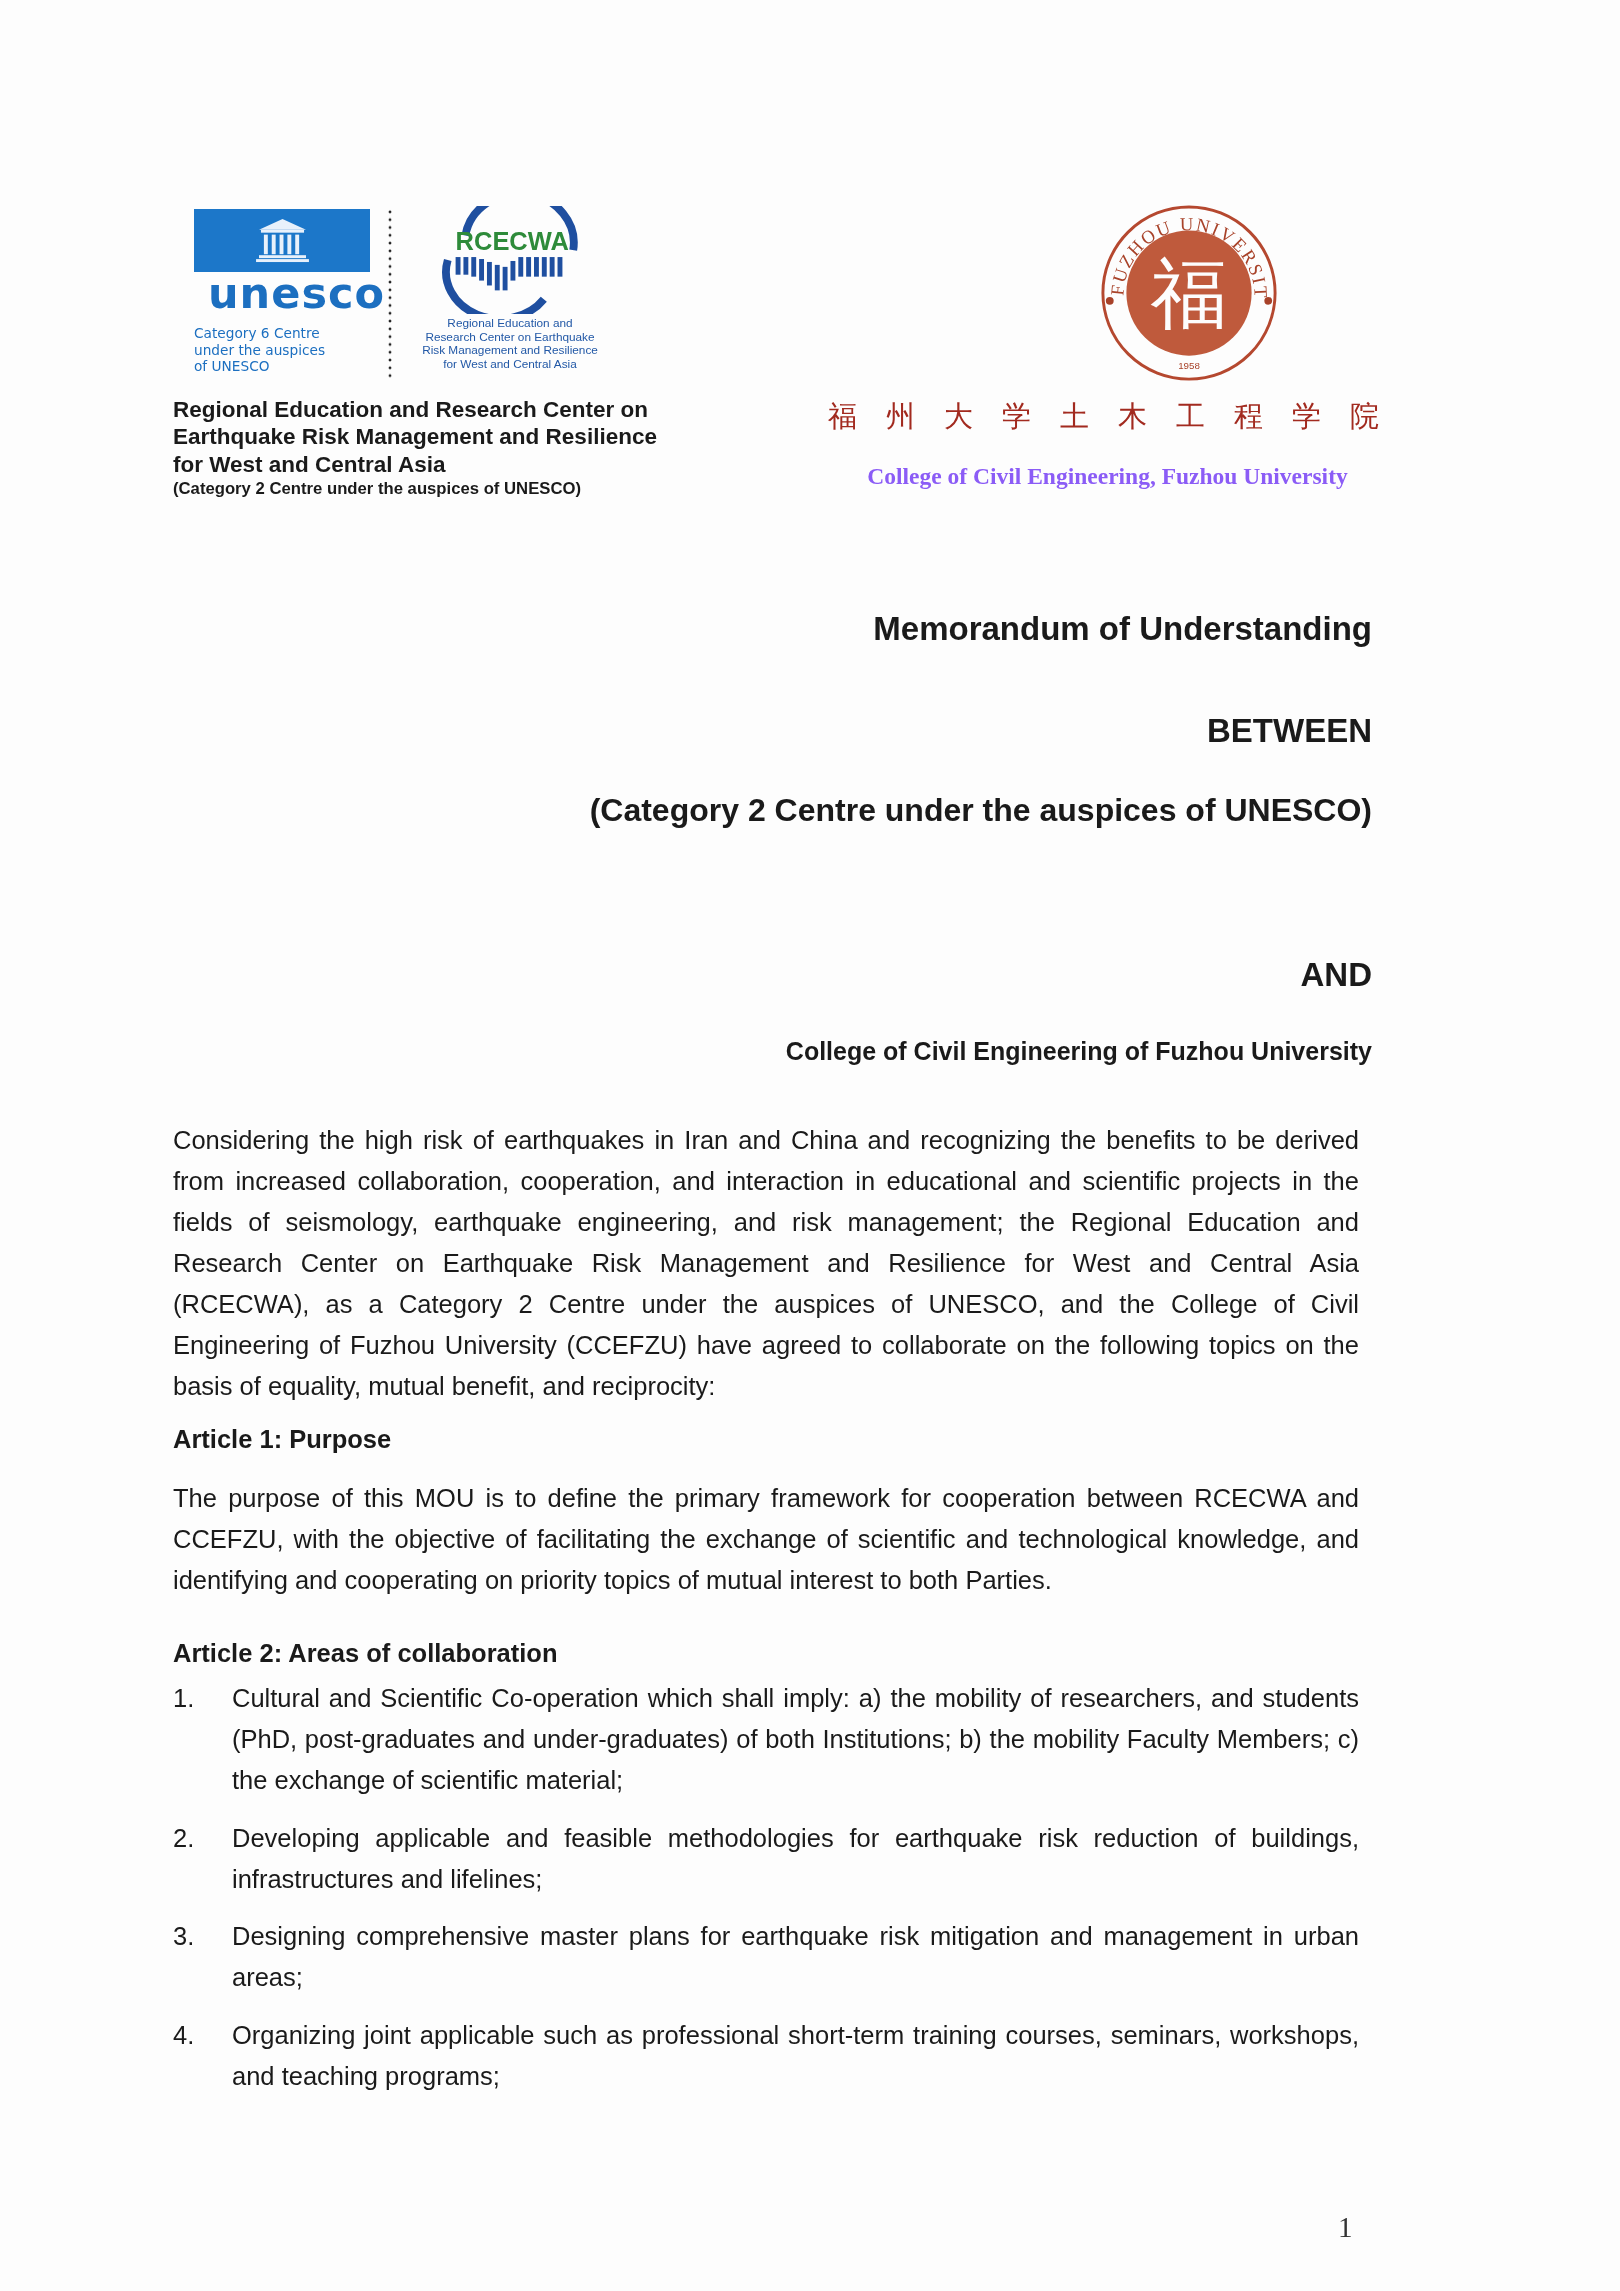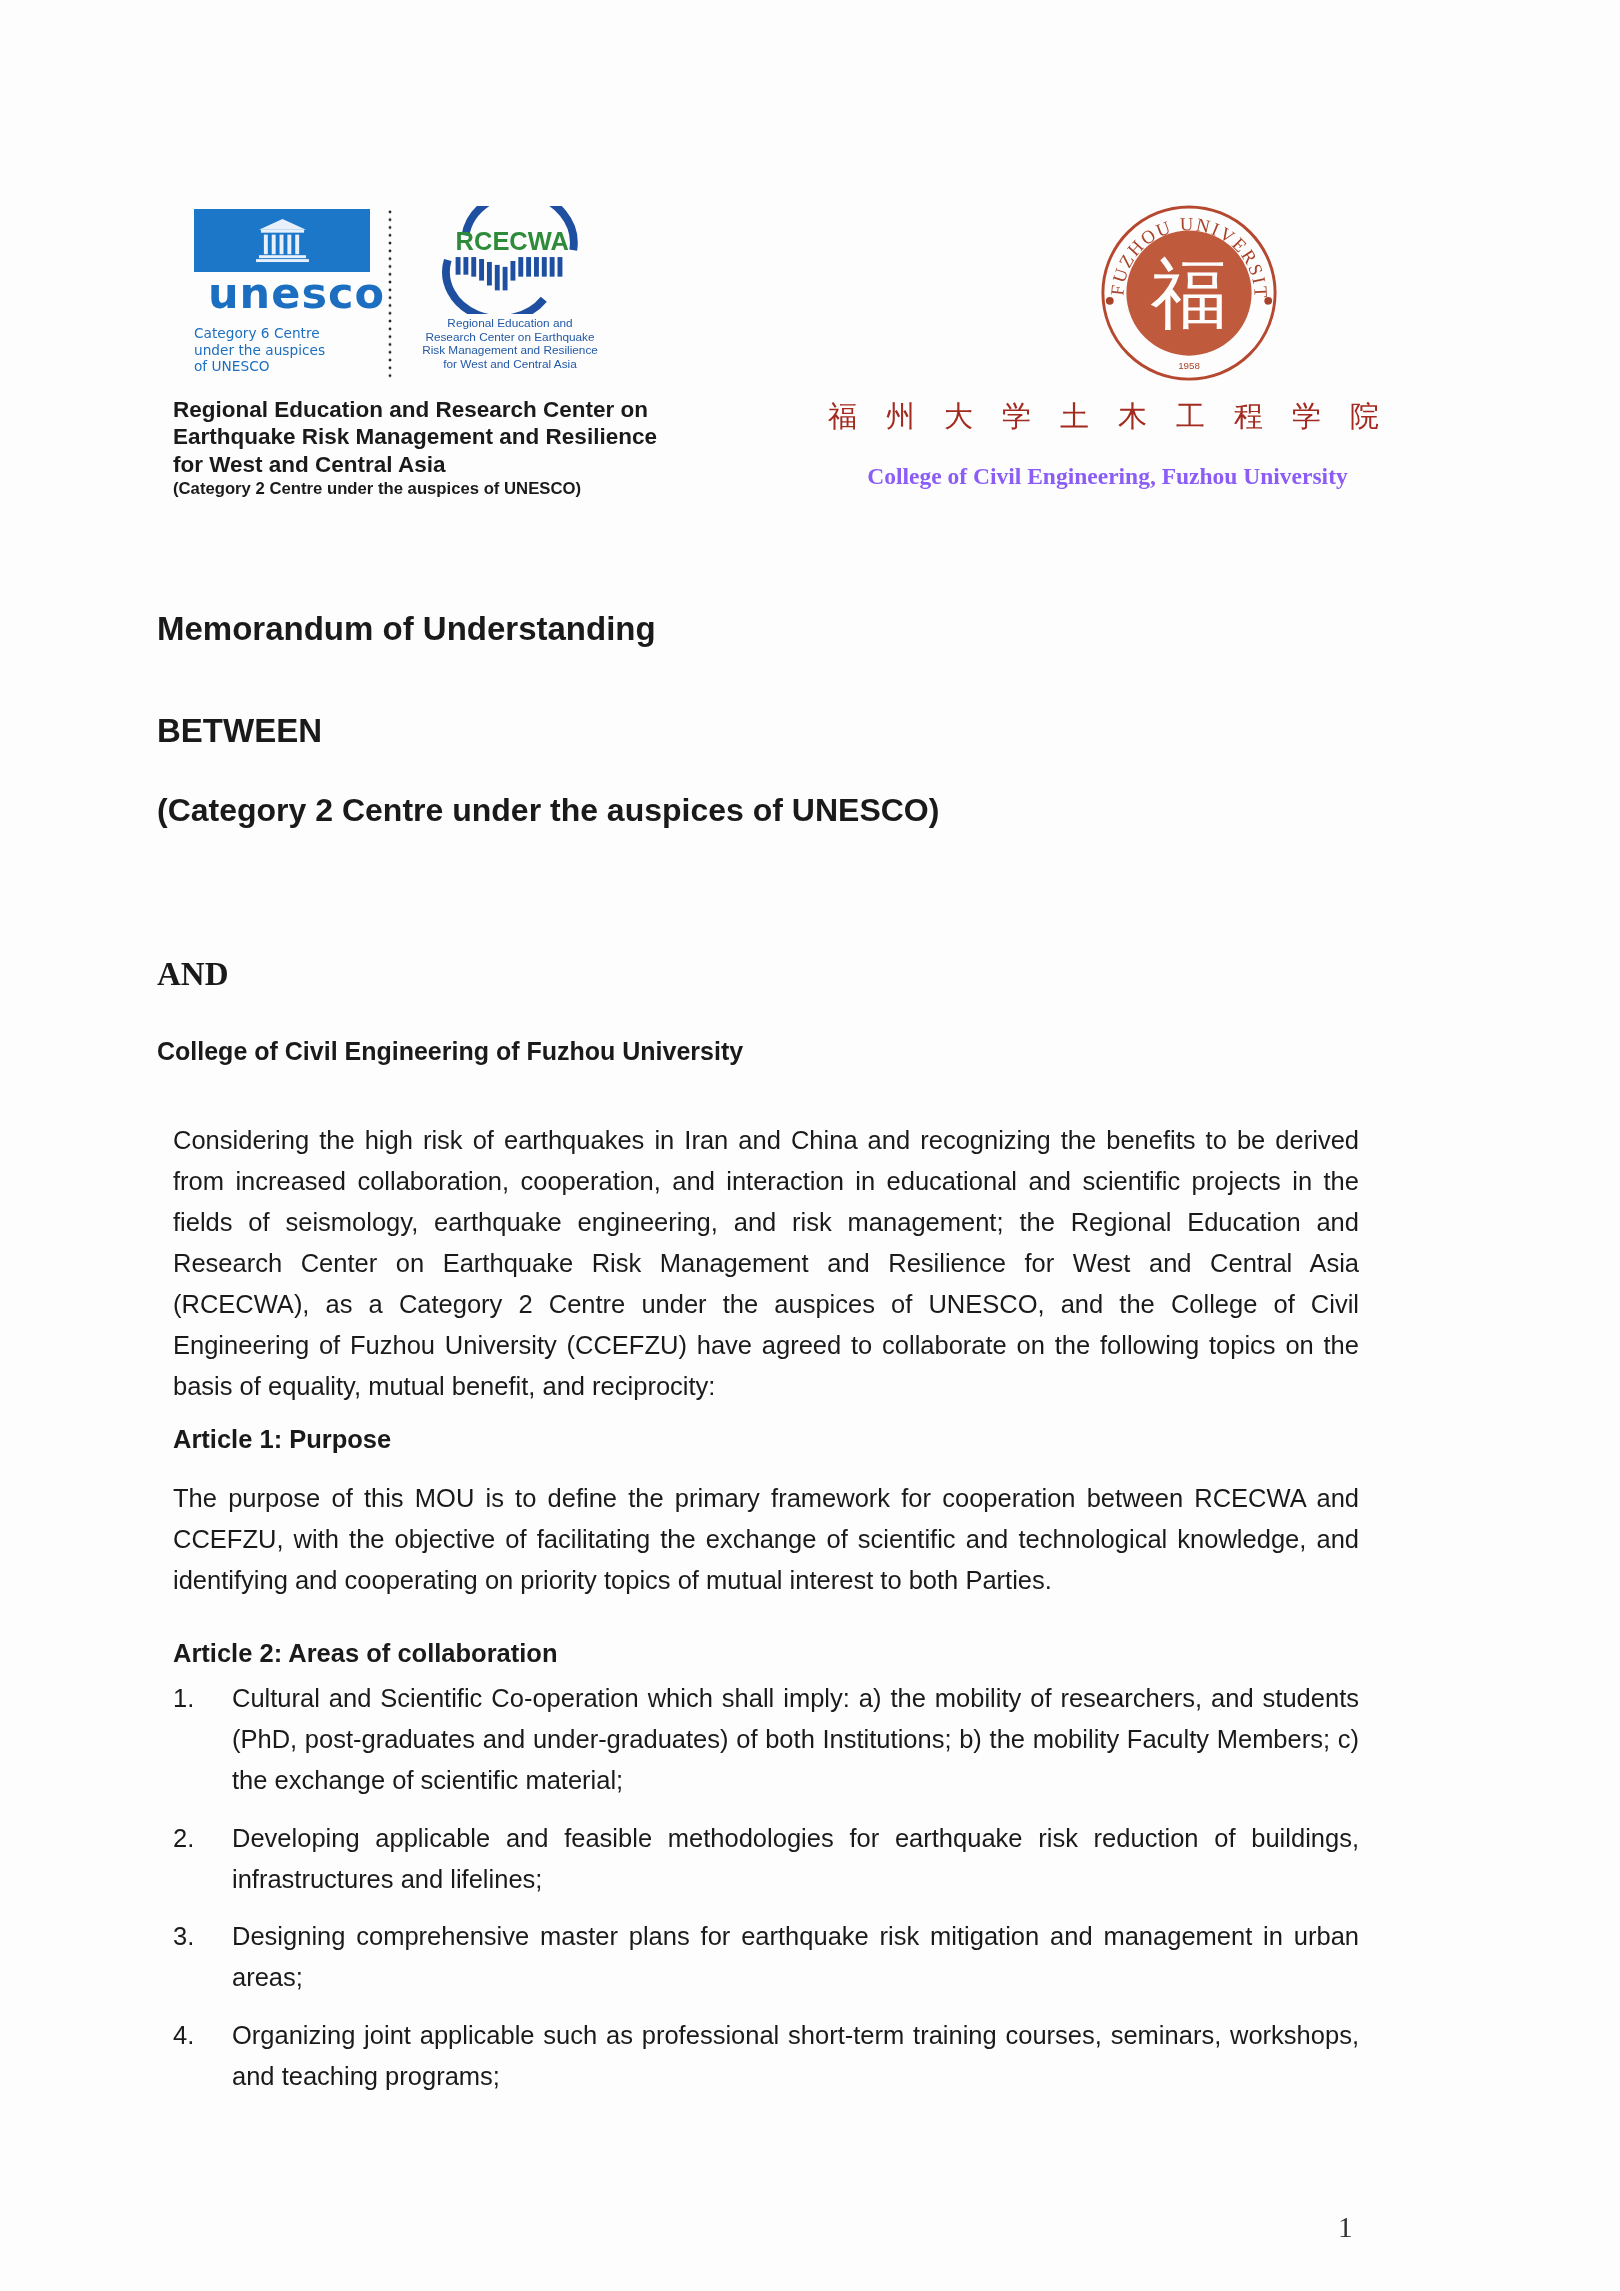--- a/index.html
+++ b/index.html
@@ -23,25 +23,25 @@
   .rcecwa-sub { left: 412px; top: 317px; width: 196px; text-align: center; font-size: 11.8px; line-height: 13.7px; color: #2258a6; }
 
   .left-title { left: 173px; top: 396px; font-size: 22.5px; font-weight: bold; line-height: 27.4px; color: #1a1a1a; }
   .left-title .small { font-size: 16.7px; line-height: 21.6px; display: block; }
 
   
   .seal { left: 1096px; top: 203px; }
   .cn-title { left: 828px; top: 397px; width: 549px; font-family: "DejaVu Serif", serif; font-size: 29px; color: #a22a1f; letter-spacing: 29px; white-space: nowrap; }
   .en-college { left: 843px; top: 463px; width: 529px; font-family: "Liberation Serif", serif; font-size: 23.5px; font-weight: bold; color: #8b5cf6; text-align: center; }
 
-  .center { left: 157px; width: 1215px; text-align: left; font-weight: bold; }
+  .center { left: 157px; width: 1215px; text-align: right; font-weight: bold; }
   .mou-title { top: 610px; font-size: 33px; }
   .between { top: 712px; font-size: 33px; }
   .party1 { top: 790px; font-size: 32px; line-height: 41px; }
-  .and { top: 956px; font-size: 33px; font-family: Liberation Serif, serif; }
+  .and { top: 956px; font-size: 33px; }
   .party2 { top: 1037px; font-size: 25px; }
 
   .body-text { left: 173px; width: 1186px; font-family: "Liberation Sans", sans-serif; font-size: 25.5px; line-height: 41px; text-align: justify; color: #1a1a1a; }
   .intro { top: 1120px; }
   .art-head { left: 173px; font-size: 25.5px; font-weight: bold; }
   .art1-head { top: 1404px; margin-top: 21px; }
   .art1-body { top: 1478px; }
   .art2-head { top: 1639px; }
 
   .list { left: 173px; width: 1186px; top: 1678px; }

